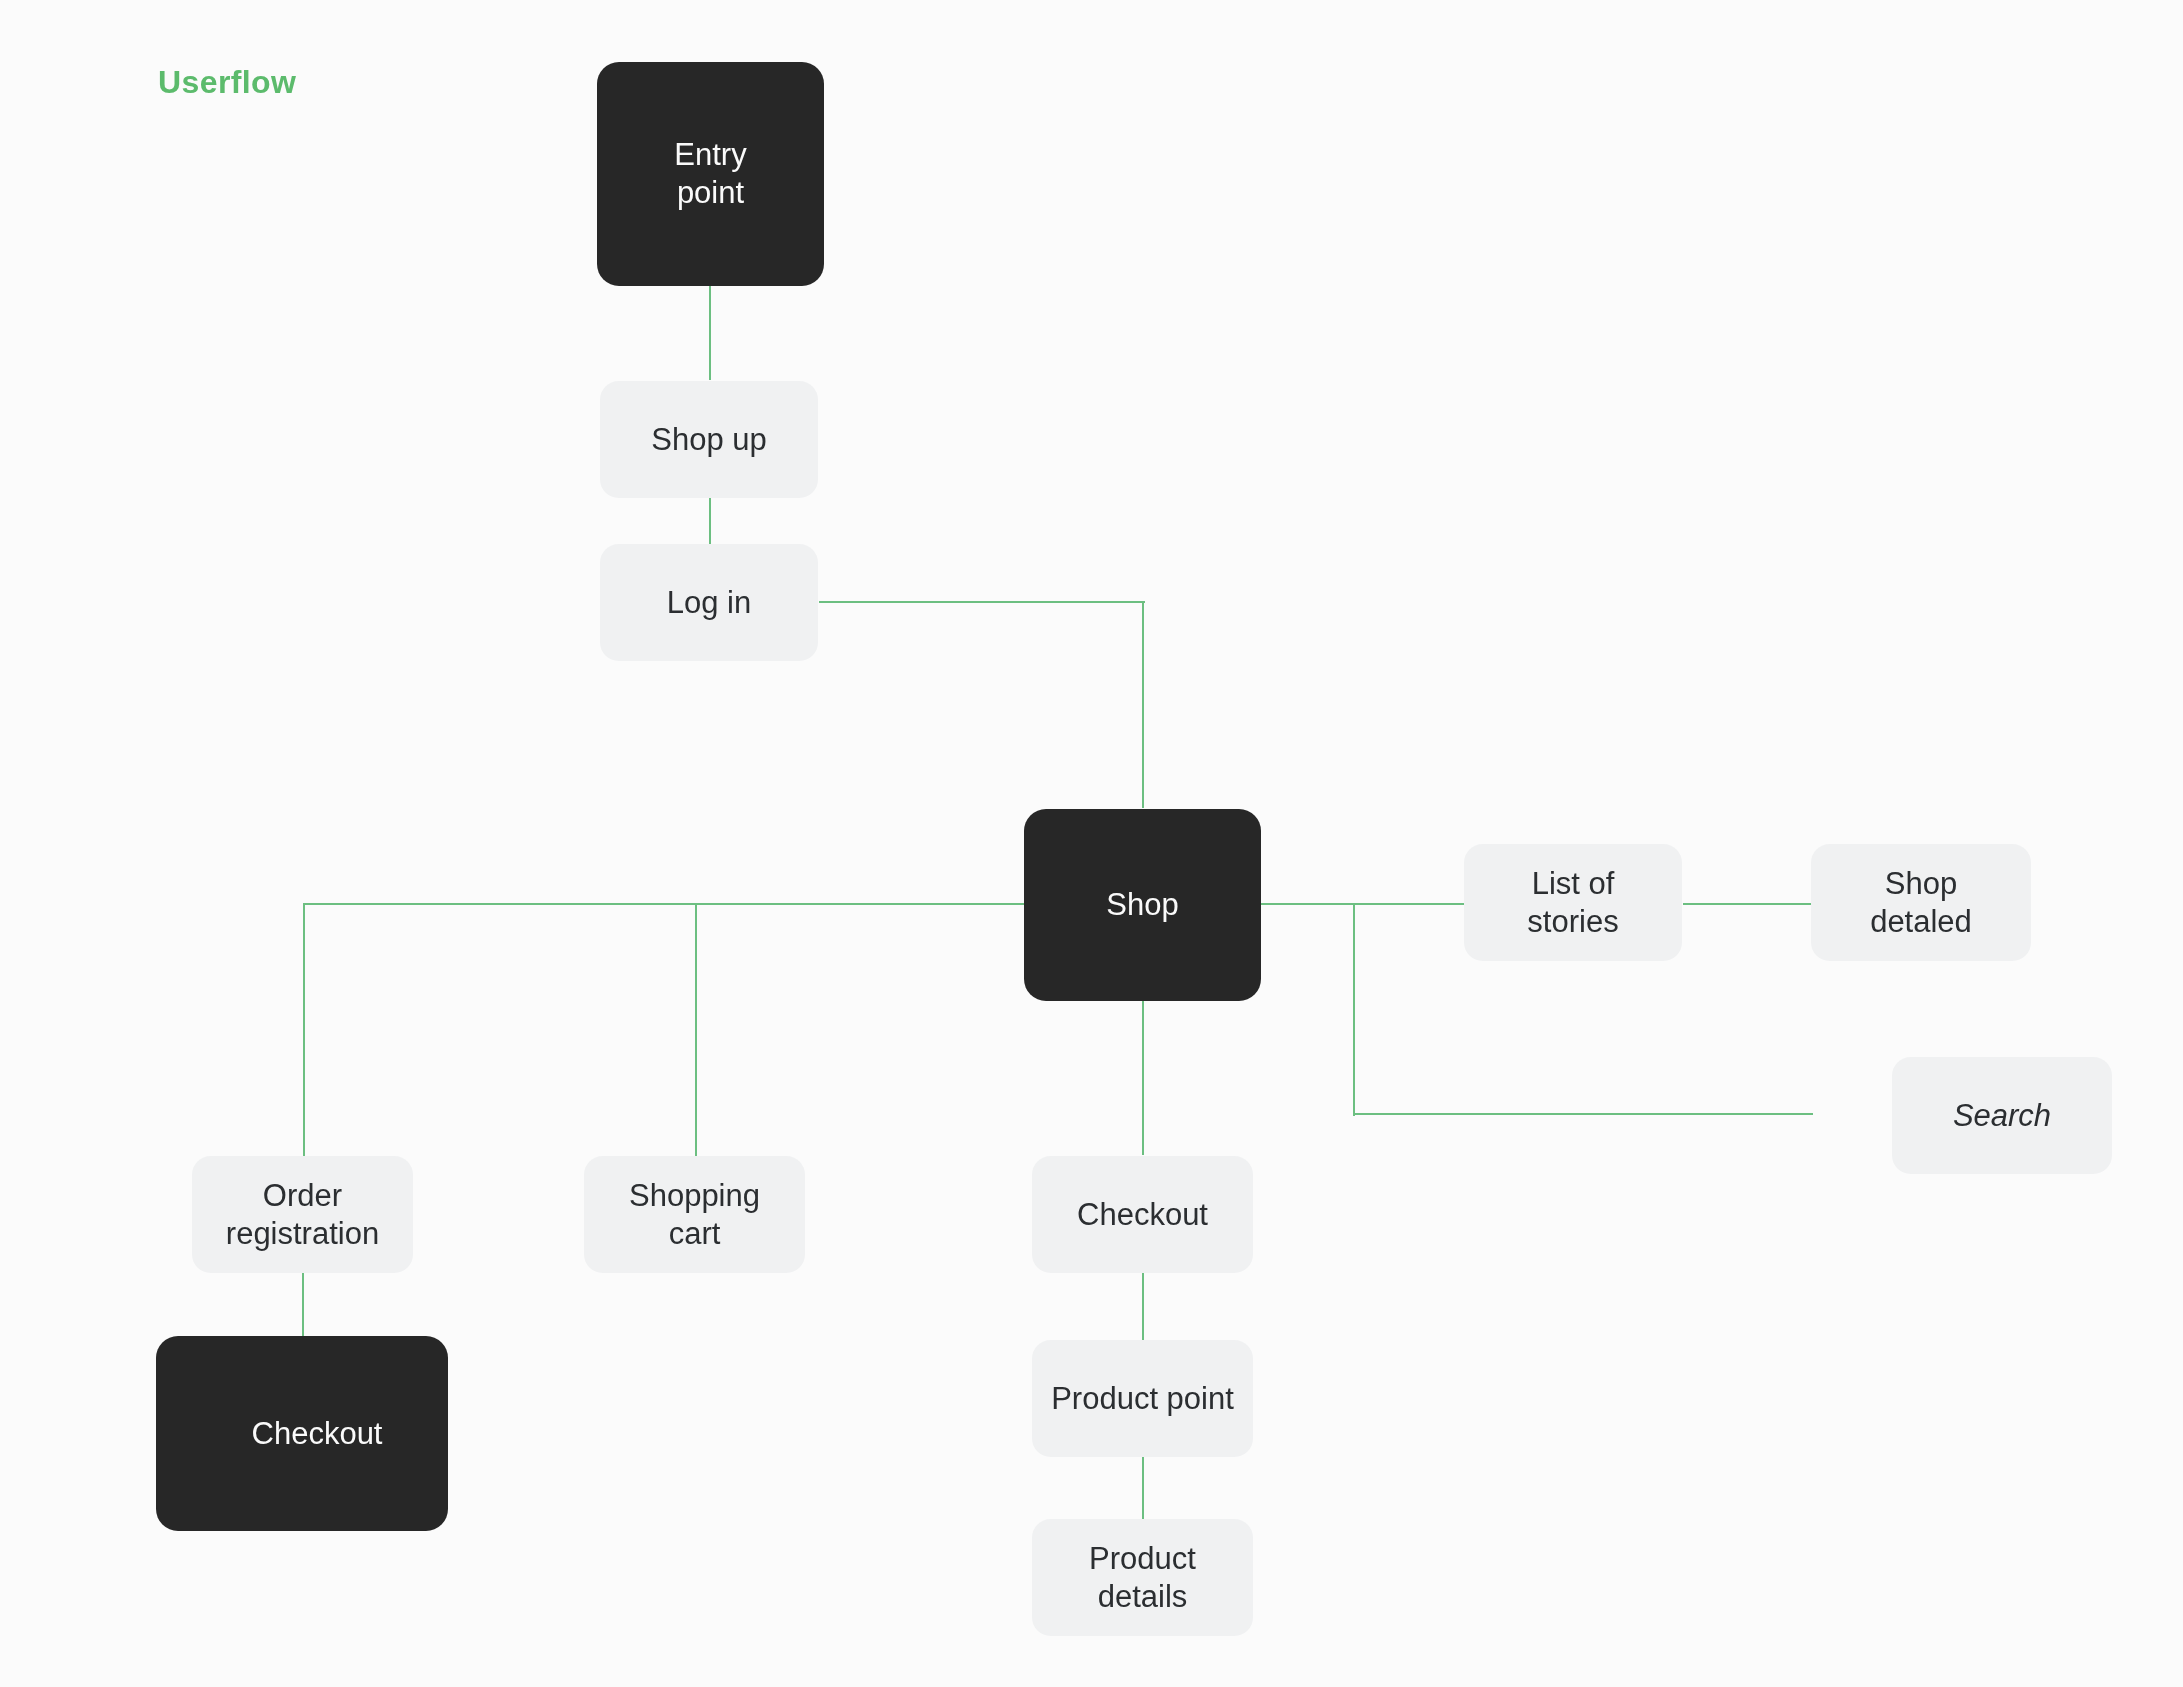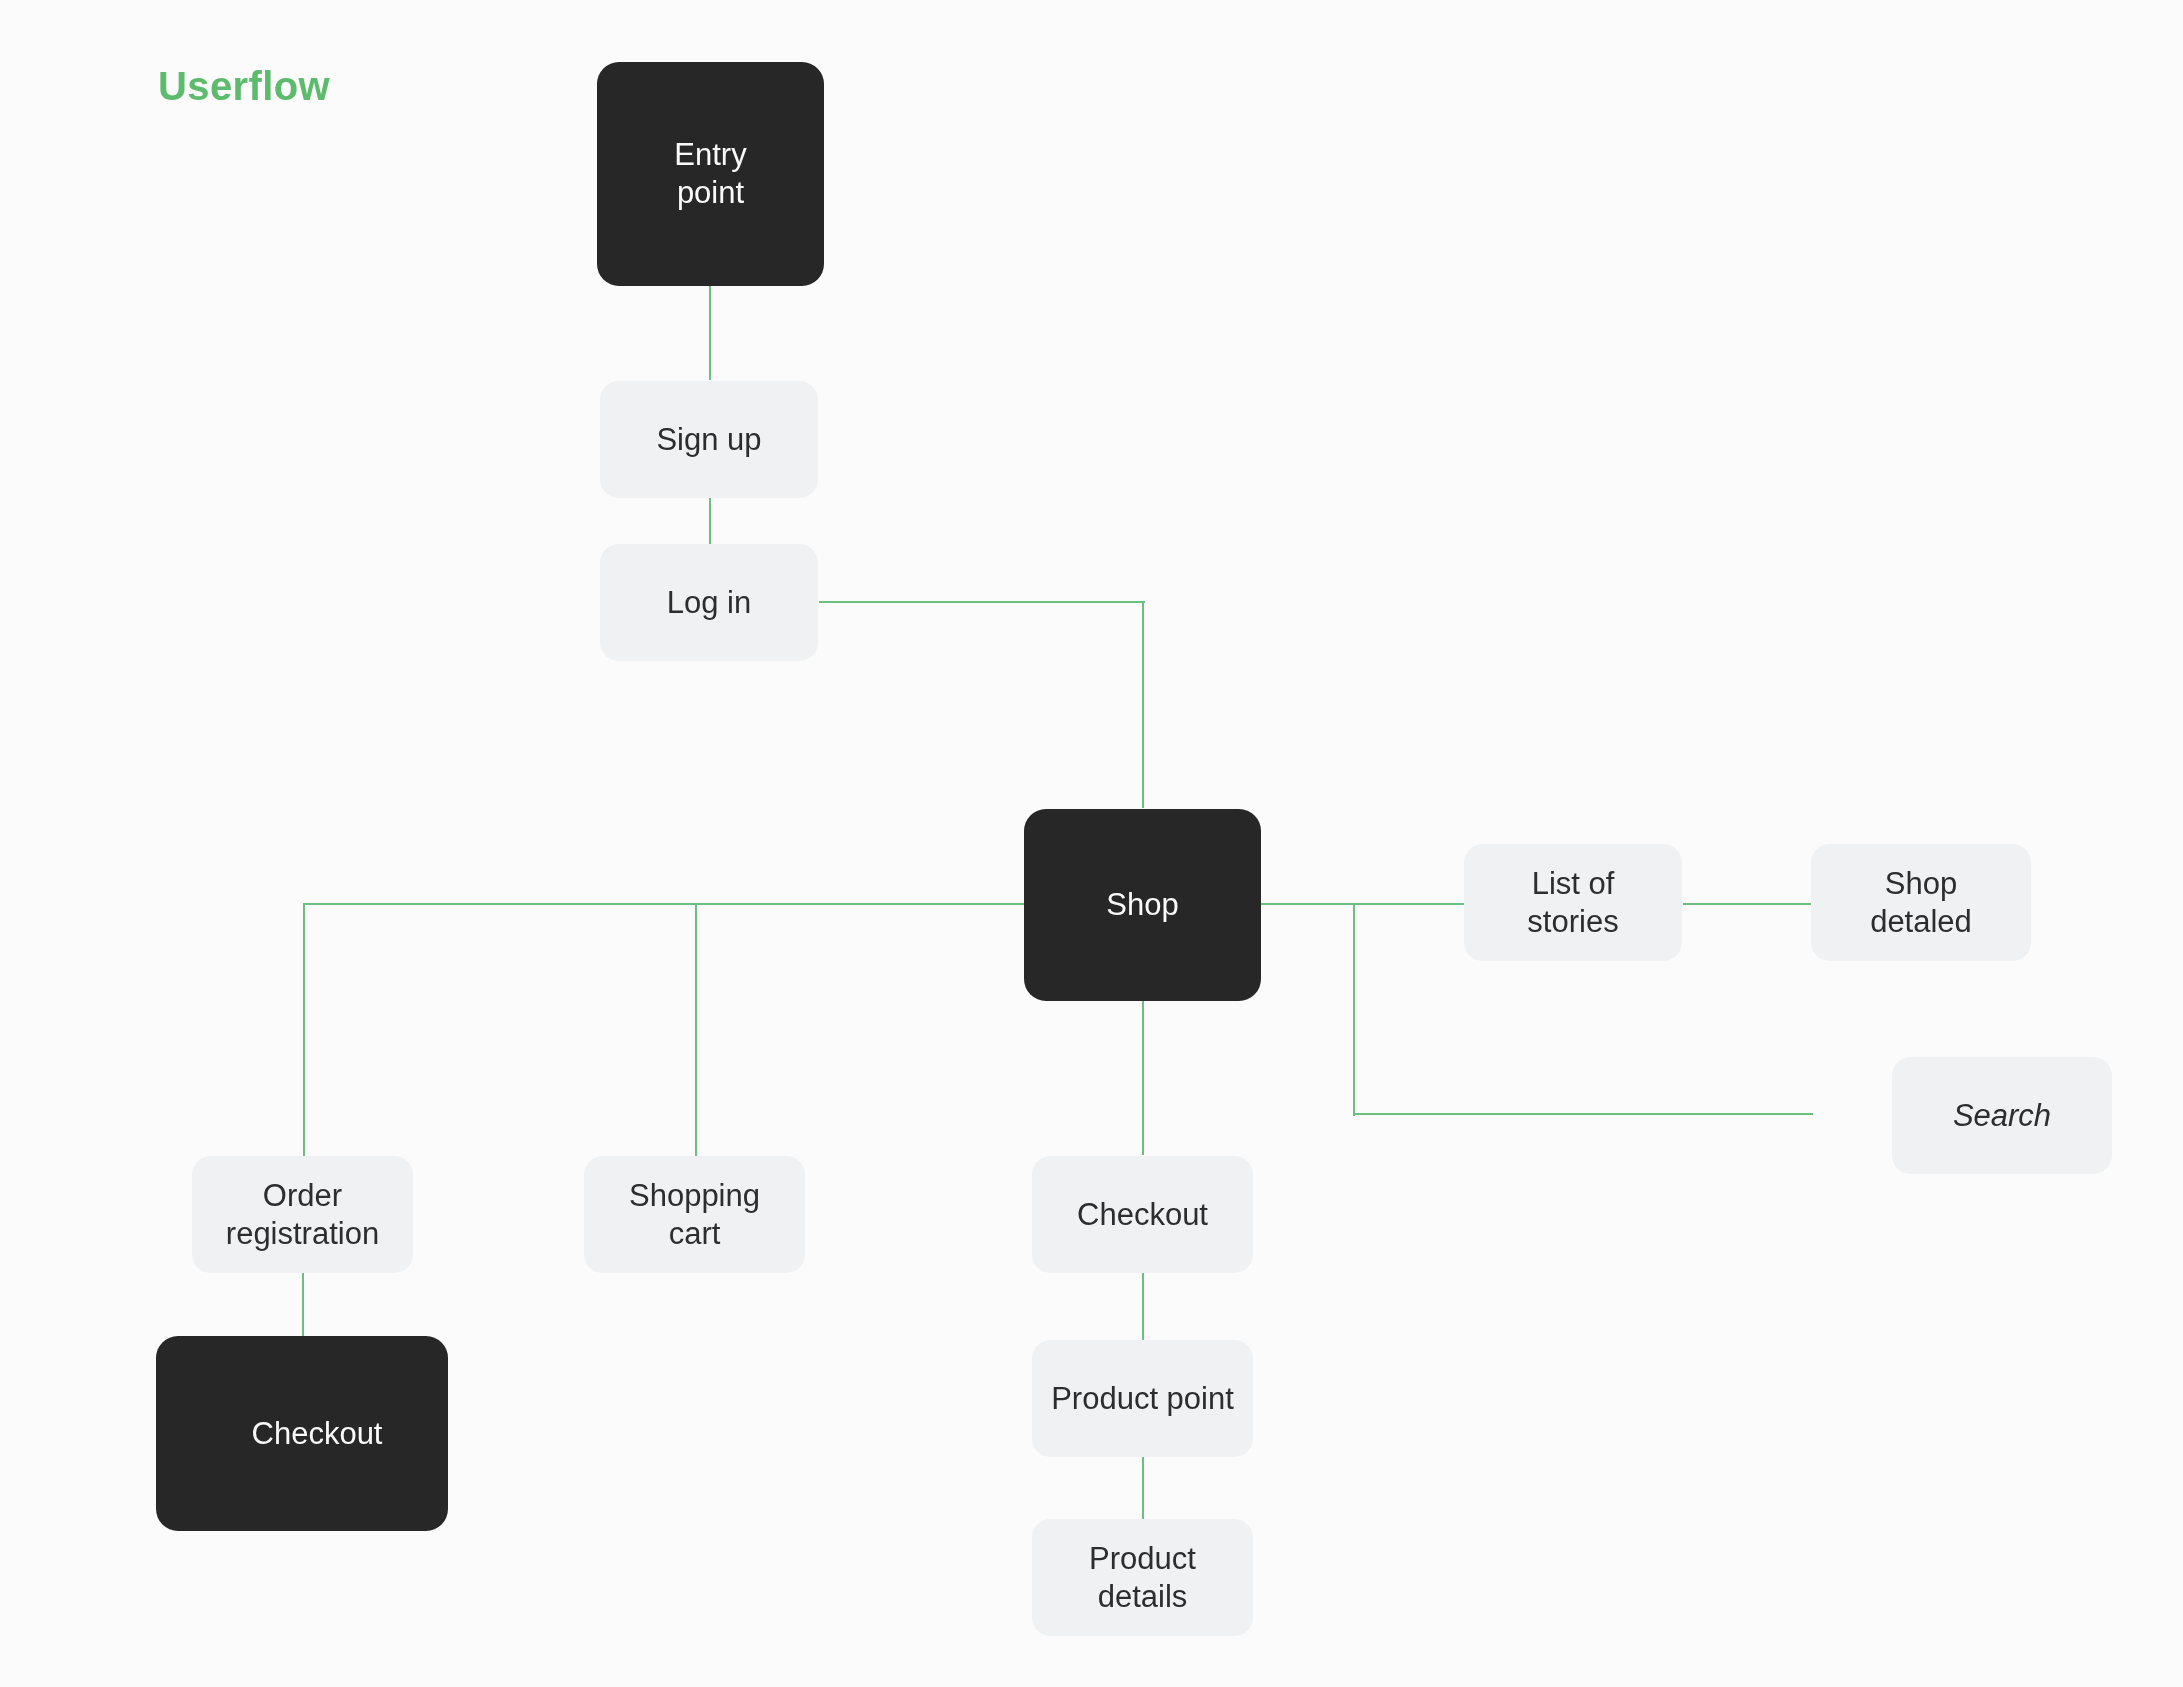--- a/index.html
+++ b/index.html
@@ -13,21 +13,21 @@
     width: 2183px;
     height: 1687px;
     background: var(--c-bg, #FBFBFB);
     overflow: hidden;
   }
   .diagram-title {
     position: absolute;
     left: 158px;
     top: 64px;
     margin: 0;
-    font-size: 40px;
+    font-size: 32px;
     font-weight: 700;
     color: var(--c-title, #5CBB6C);
     letter-spacing: 0.4px;
   }
   .node {
     position: absolute;
     display: flex;
     align-items: center;
     justify-content: center;
     text-align: center;
@@ -70,21 +70,21 @@
       <div class="edge" style="left: 1353px; top: 903px; width: 2.3px; height: 213px;"></div>
       <div class="edge" style="left: 1353px; top: 1113px; width: 460px; height: 2.3px;"></div>
       <div class="edge" style="left: 1142px; top: 1000px; width: 2.3px; height: 155px;"></div>
       <div class="edge" style="left: 1142px; top: 1273px; width: 2.3px; height: 67px;"></div>
       <div class="edge" style="left: 1142px; top: 1457px; width: 2.3px; height: 62px;"></div>
       <div class="edge" style="left: 302px; top: 1273px; width: 2.3px; height: 63px;"></div>
     </div>
   <div id="nodes">
       <div class="node dark" style="left: 597px; top: 62px; width: 227px; height: 224px;">Entry
 point</div>
-      <div class="node light" style="left: 600px; top: 381px; width: 218px; height: 117px;">Sign up</div>
+      <div class="node light" style="left: 600px; top: 381px; width: 218px; height: 117px;">Shop up</div>
       <div class="node light" style="left: 600px; top: 544px; width: 218px; height: 117px;">Log in</div>
       <div class="node dark" style="left: 1024px; top: 809px; width: 237px; height: 192px;">Shop</div>
       <div class="node light" style="left: 1464px; top: 844px; width: 218px; height: 117px;">List of
 stories</div>
       <div class="node light" style="left: 1811px; top: 844px; width: 220px; height: 117px;">Shop
 detaled</div>
       <div class="node light" style="left: 1892px; top: 1057px; width: 220px; height: 117px; font-style: italic;">Search</div>
       <div class="node light" style="left: 192px; top: 1156px; width: 221px; height: 117px;">Order
 registration</div>
       <div class="node light" style="left: 584px; top: 1156px; width: 221px; height: 117px;">Shopping

